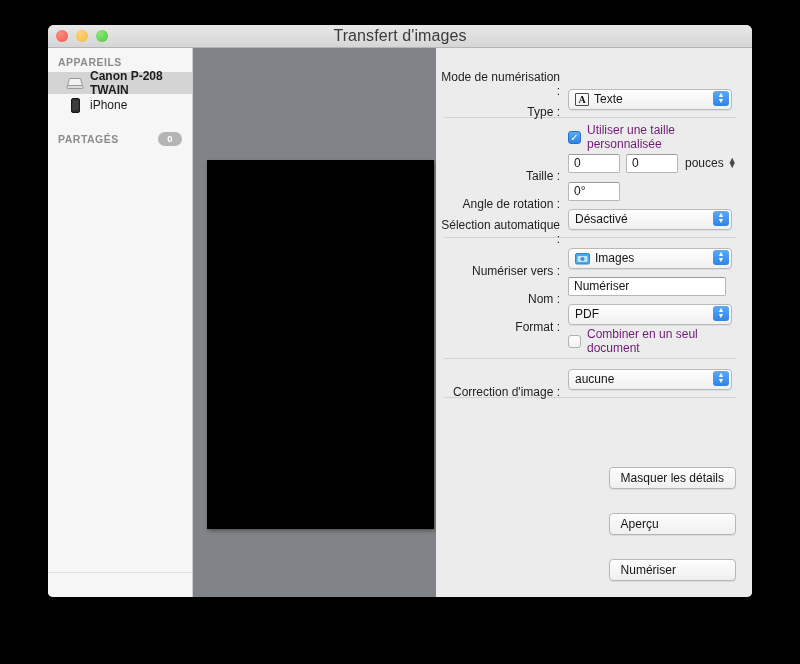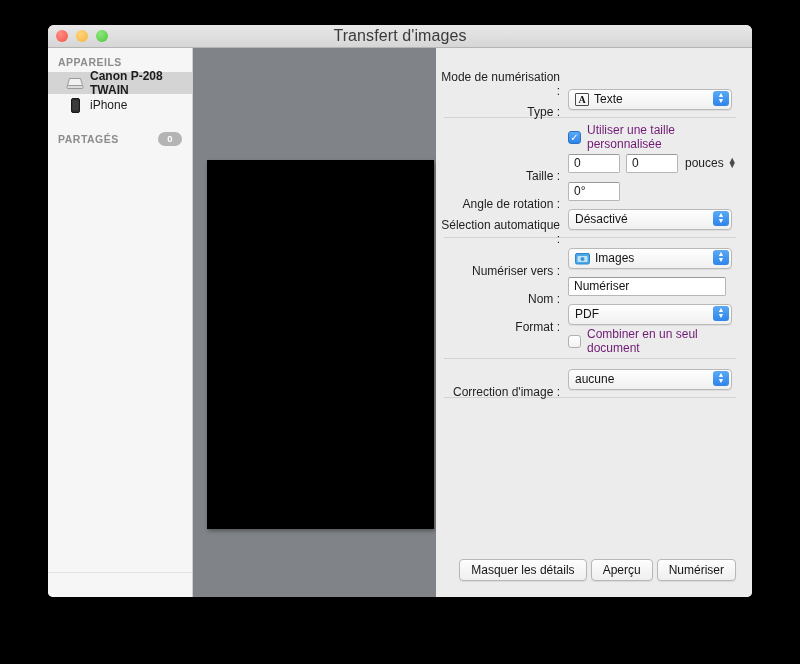--- a/index.html
+++ b/index.html
@@ -319,21 +319,22 @@
     margin-right: 5px;
     flex: none;
   }
 
   
   #buttons {
     position: absolute;
     right: 16px;
     bottom: 16px;
     display: flex;
-    gap: 4px;
+    gap: 24px;
+    flex-direction: column;
   }
   .btn {
     height: 20px;
     padding: 0 11px;
     border: 1px solid #b7b7b7;
     border-radius: 4px;
     background: linear-gradient(to bottom, #fdfdfd, #efefef);
     font-size: 12px;
     color: #141414;
     display: flex;

